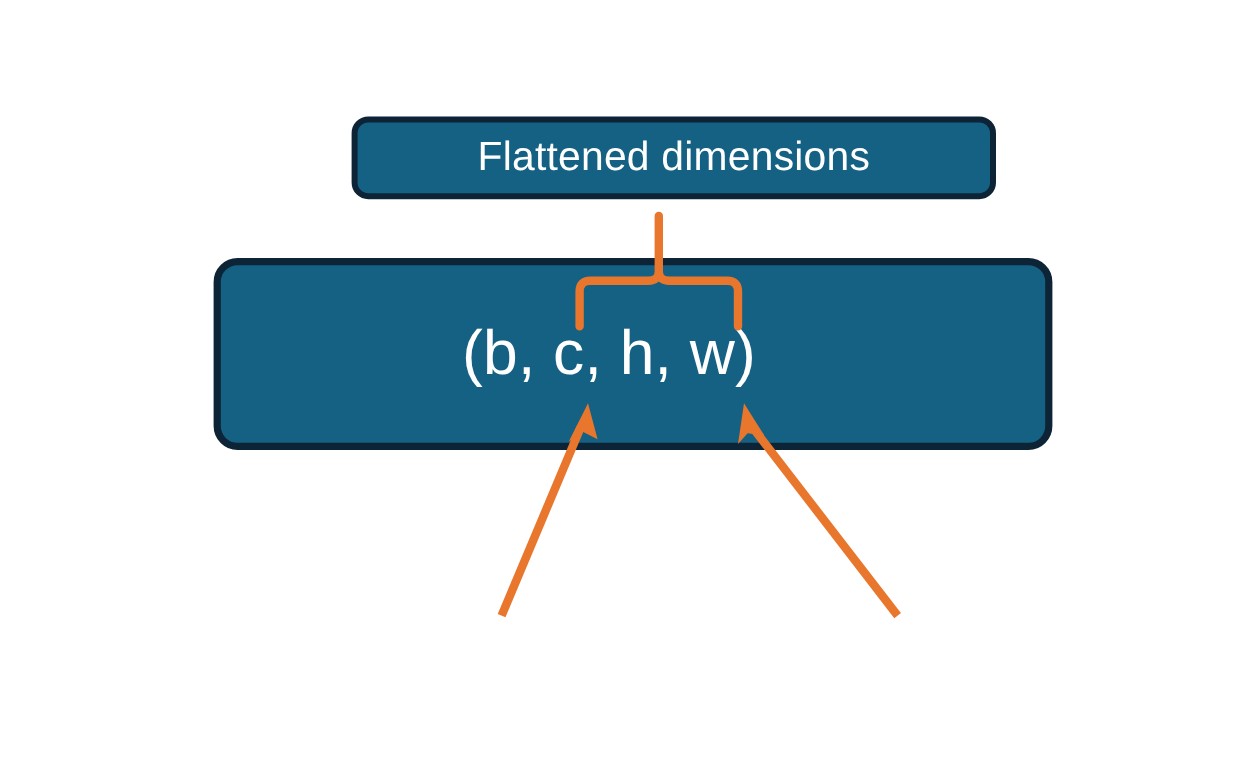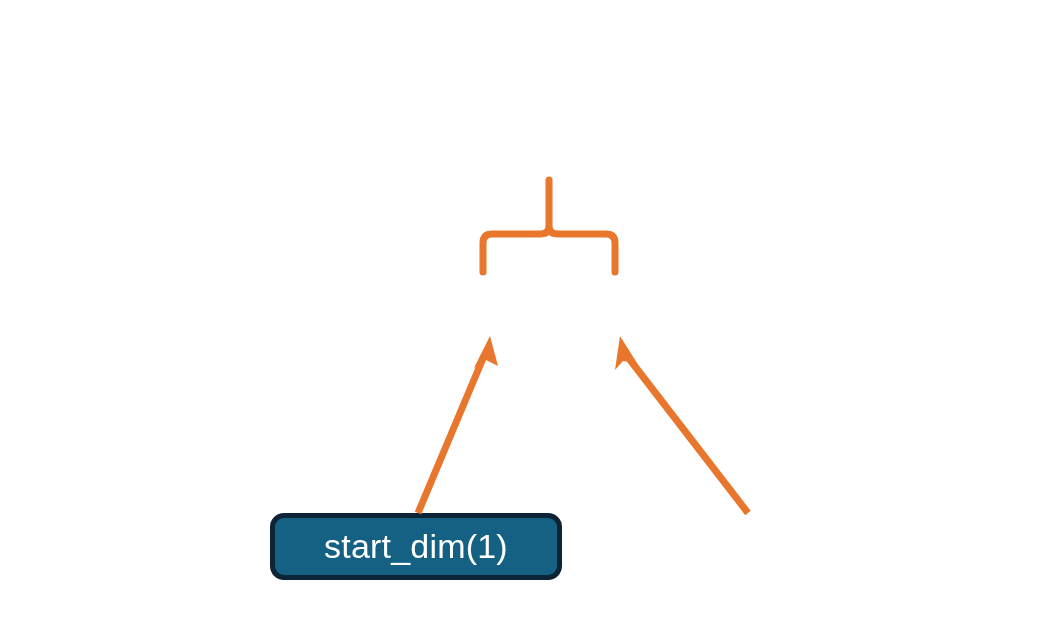--- a/index.html
+++ b/index.html
@@ -100,25 +100,28 @@
   }
   .arrow-head {
     fill: #e8762c;
   }
 </style>
 </head>
 <body>
 
 <div id="canvas">
 
+  <div class="box" id="box-flattened">
+    <span>Flattened dimensions</span>
+  </div>
 
+  <div class="box" id="box-shape">
+    <span class="shape-label">(b, c, h, w)</span>
+  </div>
 
-  <div class="box" id="box-start-dim">
-    <span>start_dim(1)</span>
-  </div>
 
 
   <svg id="connectors" viewBox="0 0 1038 632">
 
     <path class="brace-path" d="M 483 272
              L 483 243
              Q 483 234 492 234
              L 540 234
              Q 549 234 549 226
              L 549 180

